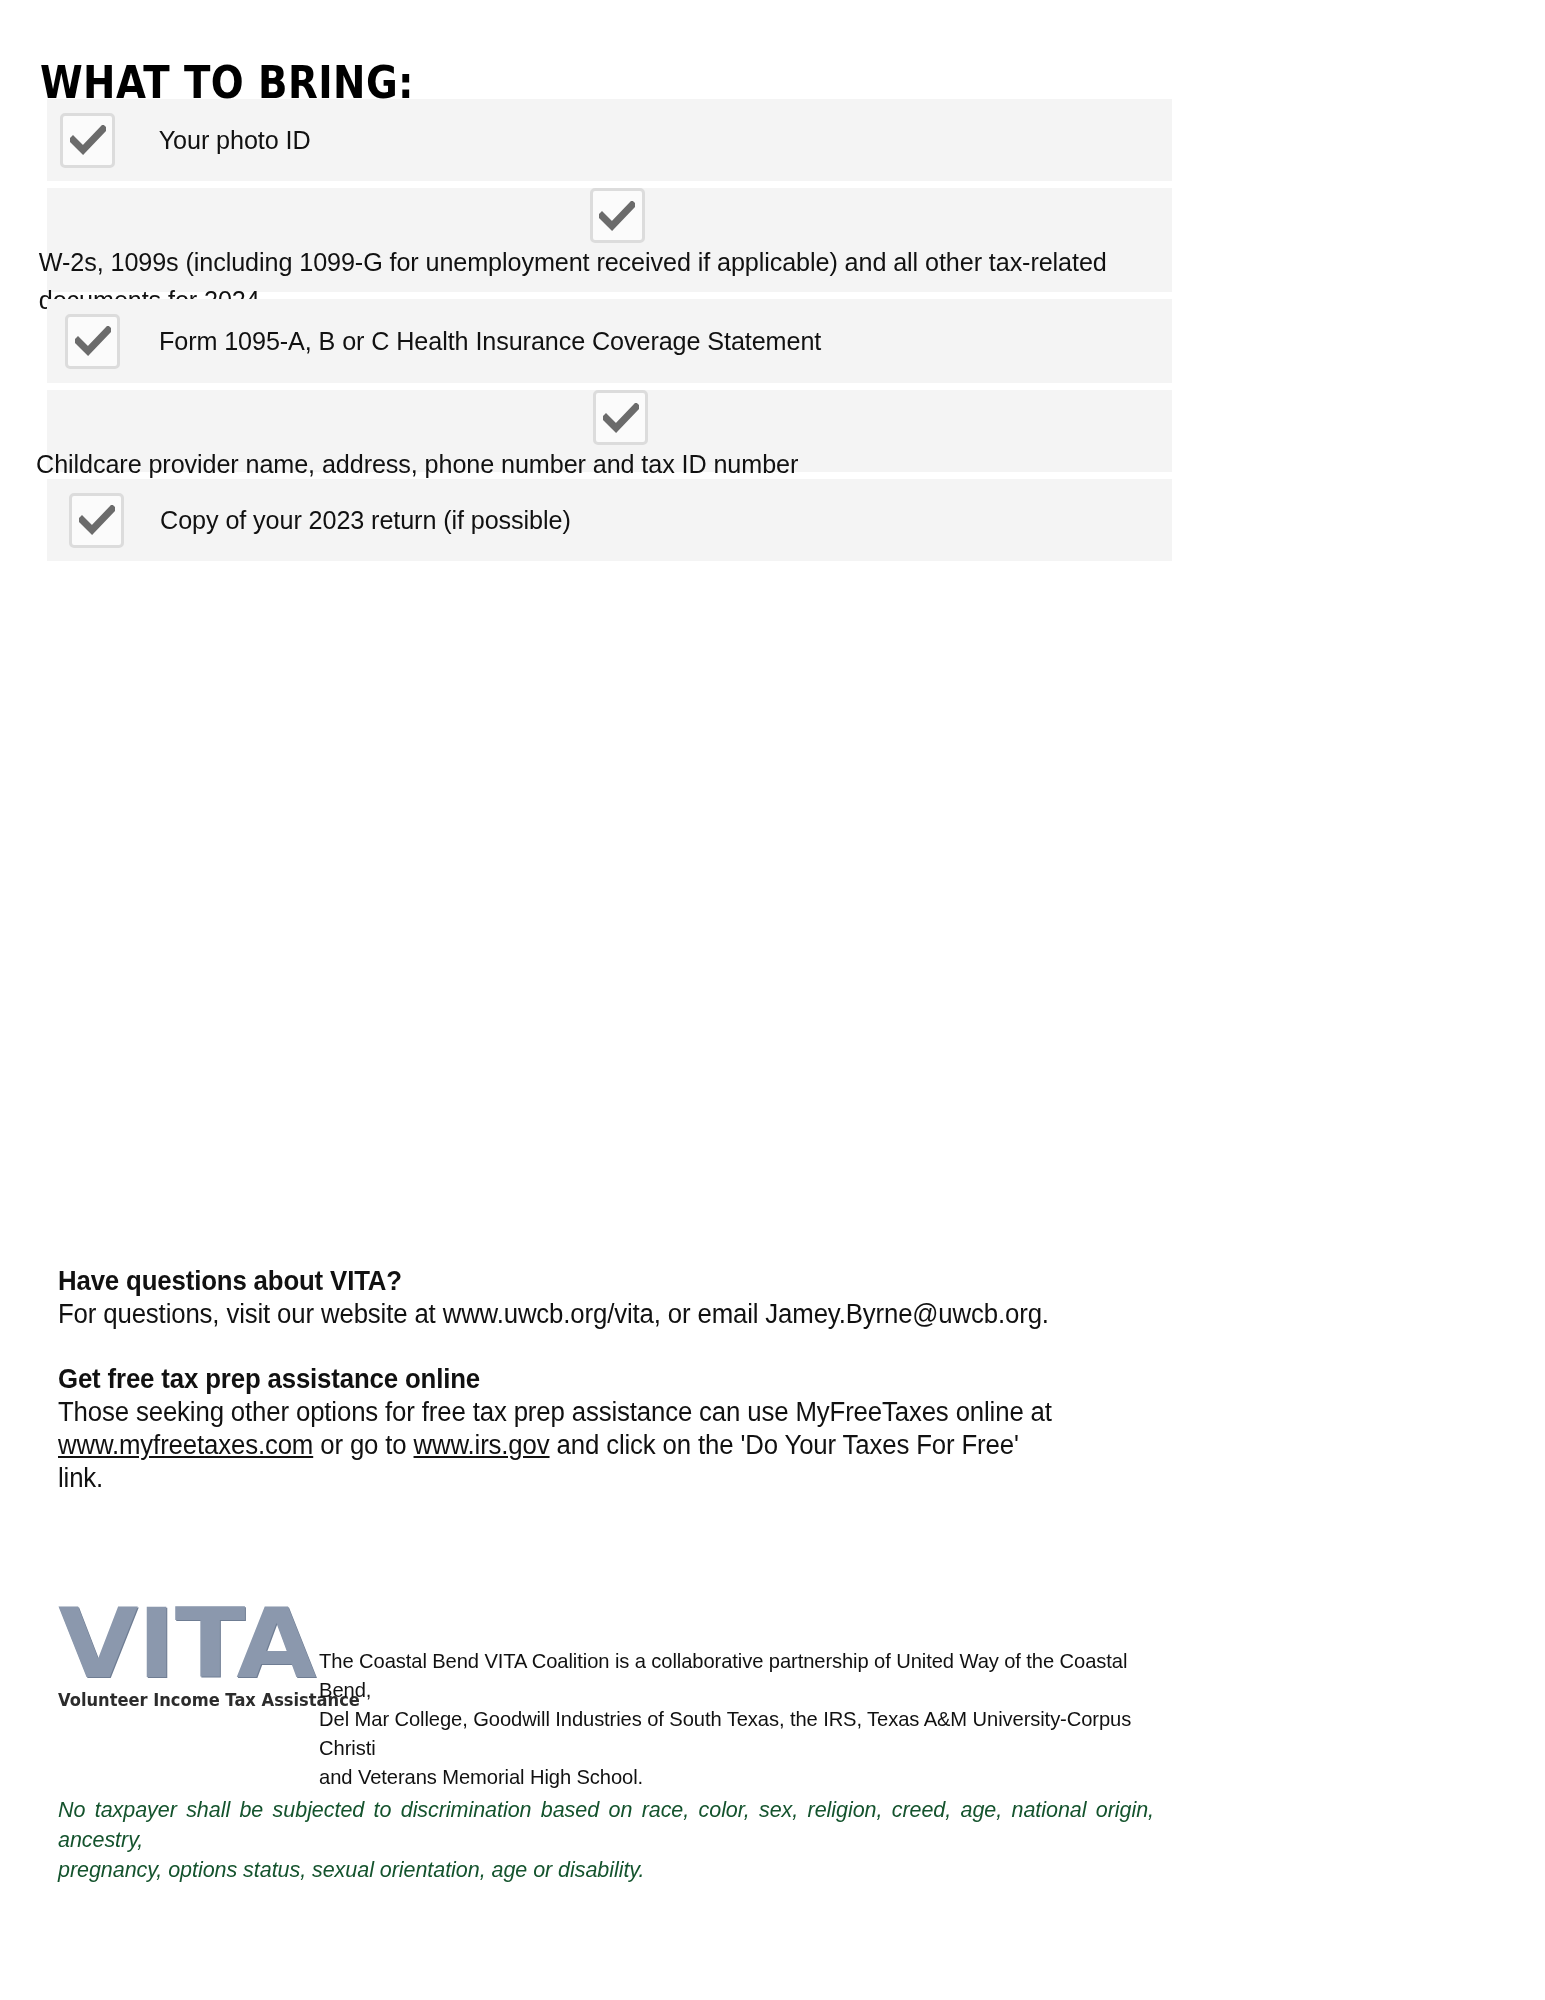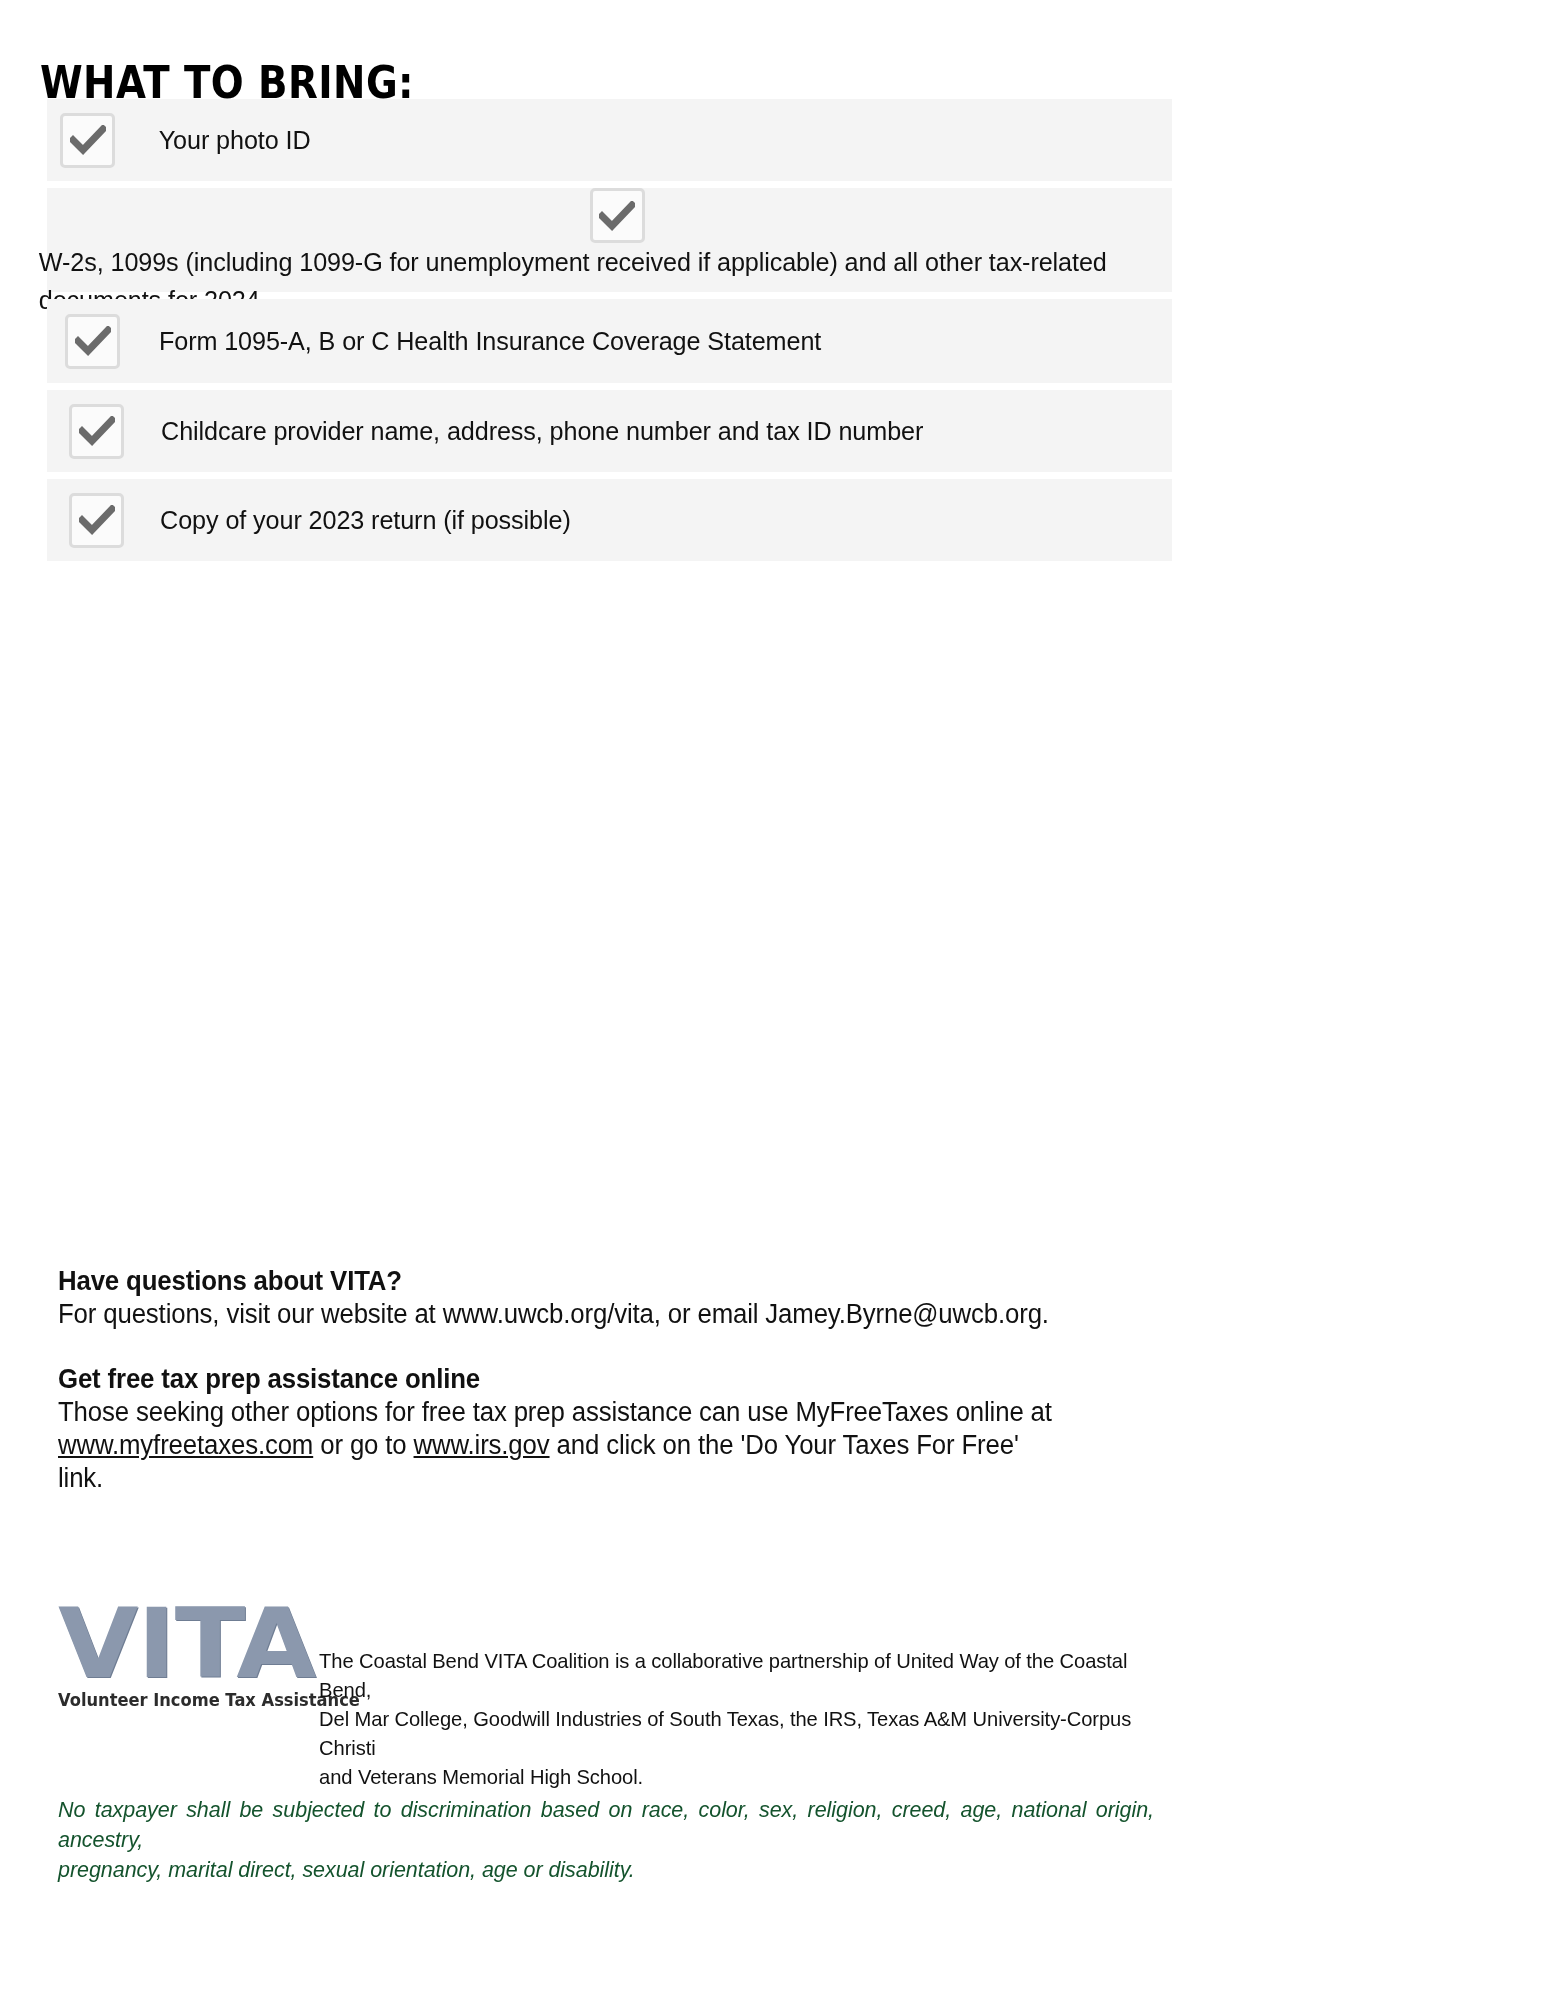--- a/index.html
+++ b/index.html
@@ -102,21 +102,21 @@
   .r2 .row-label { padding-left: 44px; }
 
   .r3 { height: 84px; }
   .r3 .cb-wrap { padding-left: 18px; }
   .r3 .row-label { padding-left: 41px; }
 
   .r4 { height: 82px; }
   .r4 .cb-wrap { padding-left: 21px; }
   .r4 .row-label { padding-left: 42px; }
 
-  .r5 { height: 82px; }
+  .r5 { height: 82px; flex-direction: column; }
   .r5 .cb-wrap { padding-left: 22px; }
   .r5 .row-label { padding-left: 39px; }
 
   .r6 { height: 82px; }
   .r6 .cb-wrap { padding-left: 22px; }
   .r6 .row-label { padding-left: 38px; }
 
   .r7 { height: 82px; }
   .r7 .cb-wrap { padding-left: 22px; }
   .r7 .row-label { padding-left: 38px; }
@@ -305,16 +305,16 @@
     </div>
     <div class="coalition">
       <div>The Coastal Bend VITA Coalition is a collaborative partnership of United Way of the Coastal Bend,</div>
       <div>Del Mar College, Goodwill Industries of South Texas, the IRS, Texas A&amp;M University-Corpus Christi</div>
       <div>and Veterans Memorial High School.</div>
     </div>
   </div>
 
   <div class="disclaimer">
     <span>No taxpayer shall be subjected to discrimination based on race, color, sex, religion, creed, age, national origin, ancestry,</span>
-    <span class="l2">pregnancy, marital direct, sexual orientation, age or disability.</span>
+    <span class="l2">pregnancy, options status, sexual orientation, age or disability.</span>
   </div>
 
 </div>
 
 </body></html>

